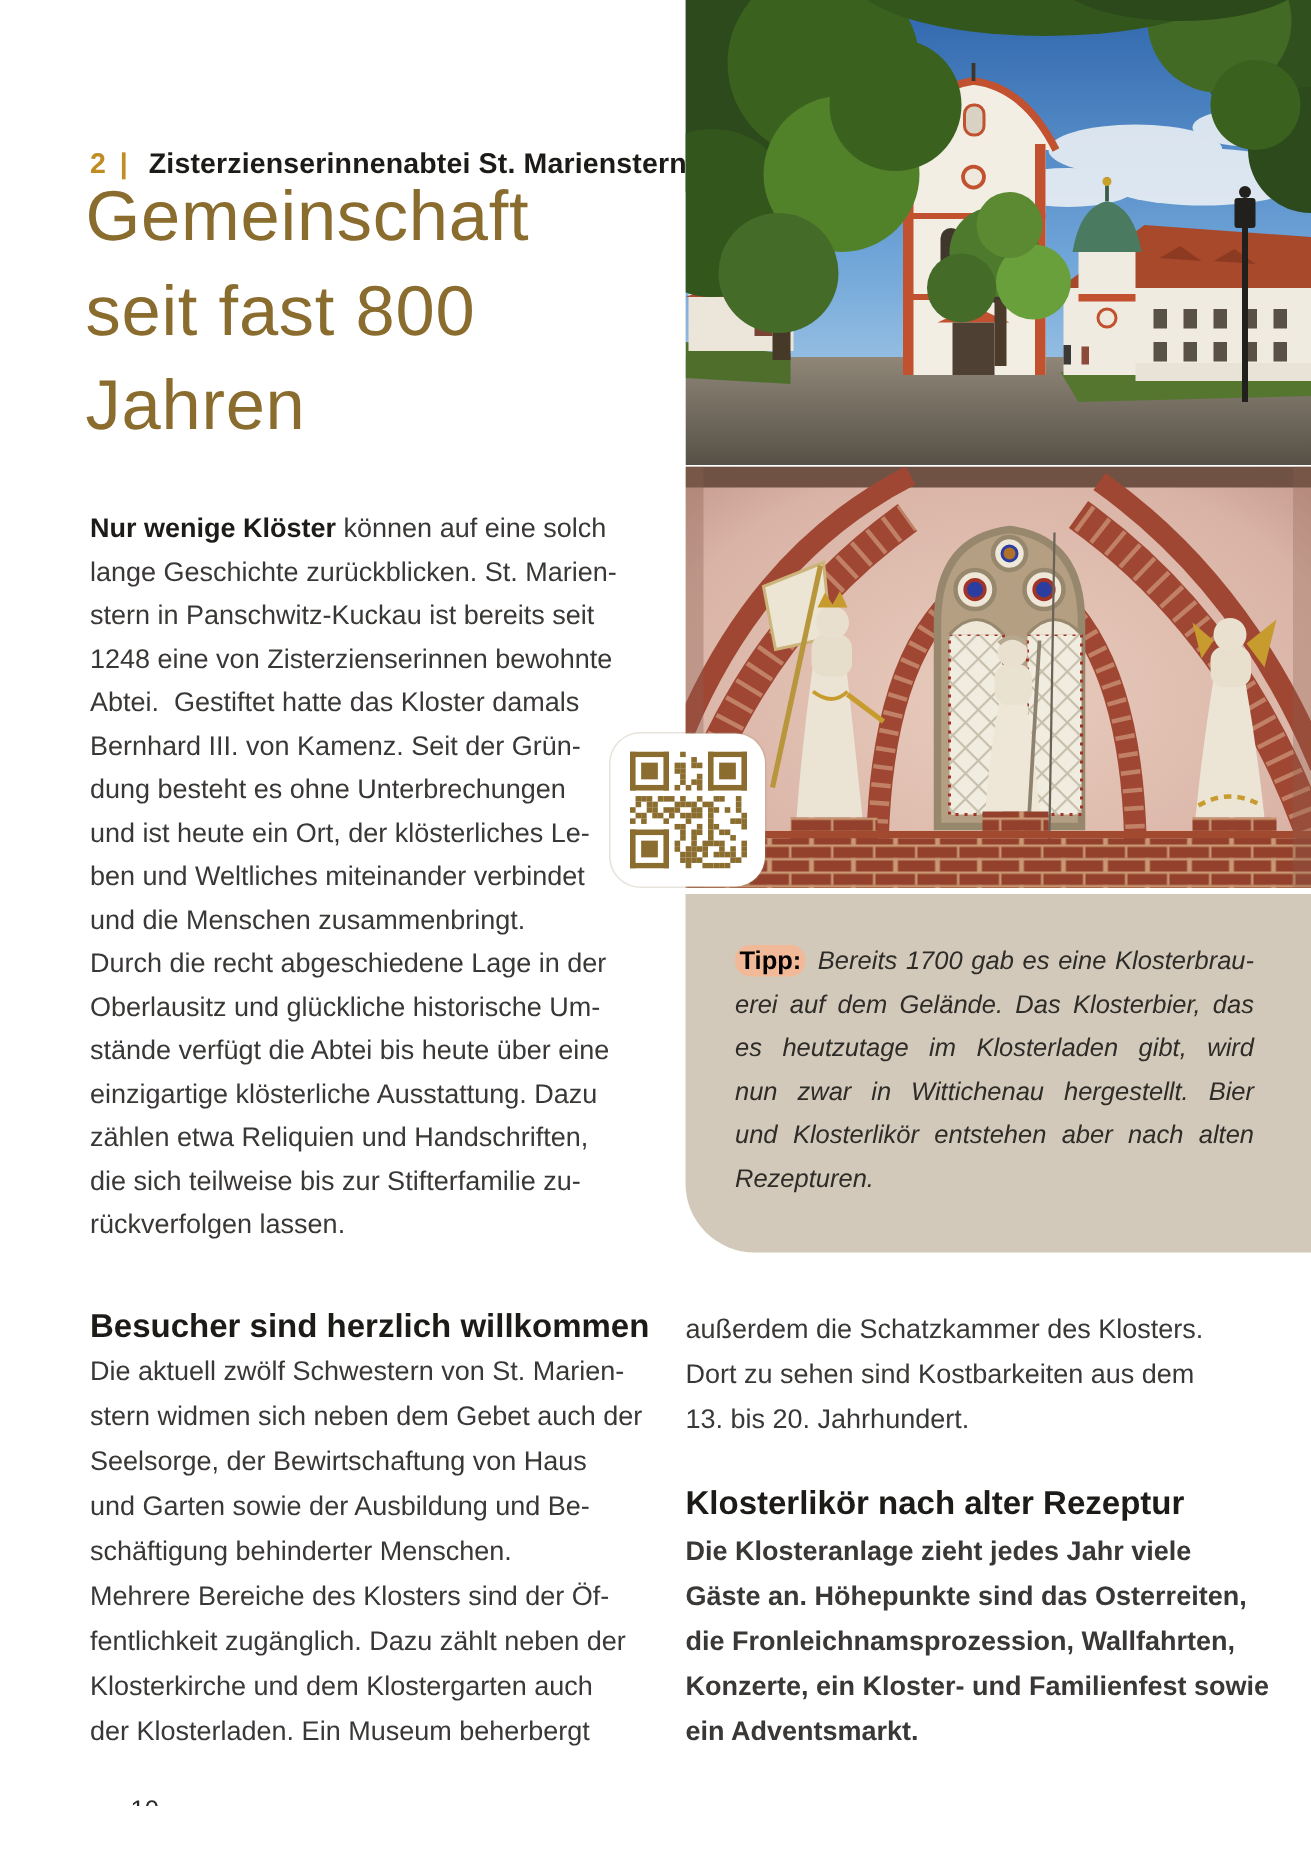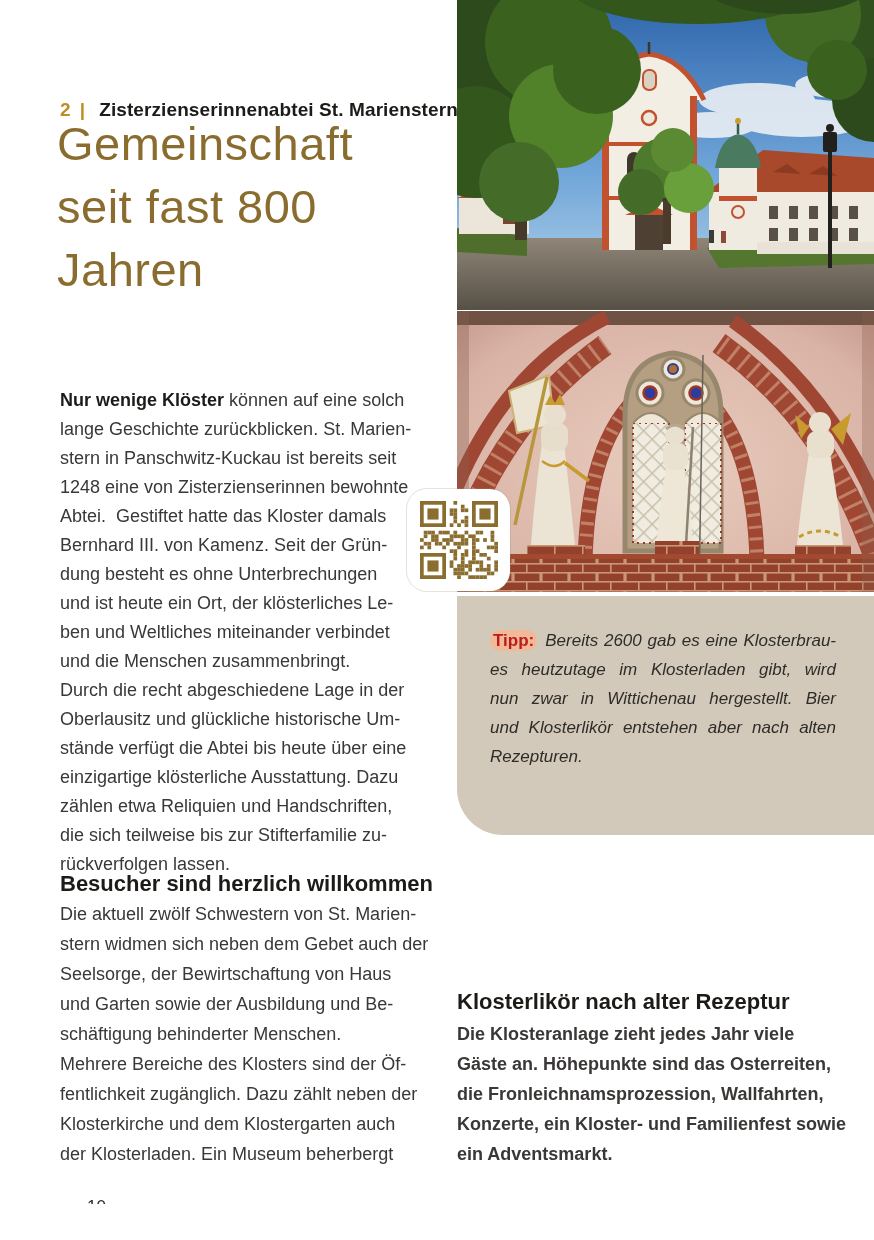--- a/index.html
+++ b/index.html
@@ -18,42 +18,42 @@
     font-family:"Liberation Sans","DejaVu Sans",sans-serif;color:var(--body-ink);
   }
   .kicker{position:absolute;left:60px;top:99px;font-size:19px;font-weight:bold;white-space:nowrap;}
   .kicker-num{color:var(--accent-gold);margin-right:12px;letter-spacing:2px;}
   .kicker-label{color:var(--heading-ink);letter-spacing:.1px;}
   .title{
     position:absolute;left:57px;top:112px;margin:0;white-space:pre-line;
     font-size:47px;line-height:63px;font-weight:normal;color:var(--title-brown);letter-spacing:.5px;
   }
   .bodytext{font-size:18px;line-height:29px;color:var(--body-ink);white-space:pre;}
-  .intro{position:absolute;left:60px;top:338px;margin-top:48px;}
+  .intro{position:absolute;left:60px;top:338px;}
   .lead{font-weight:bold;color:var(--heading-ink);}
   .col-heading{position:absolute;font-size:22px;font-weight:bold;color:var(--heading-ink);white-space:nowrap;}
   .lh30{line-height:30px;}
   #left-col-heading{left:60px;top:871px;}
   #left-col-body{position:absolute;left:60px;top:899px;}
   #right-col-body-top{position:absolute;left:457px;top:871px;}
   #right-col-heading{left:457px;top:989px;}
   #right-col-body{position:absolute;left:457px;top:1019px;font-weight:bold;}
   .photo{position:absolute;left:457px;overflow:hidden;background:#ccc;}
   #photo-abbey{top:0;width:417px;height:310px;}
   #photo-interior{top:311px;width:417px;height:281px;}
   .photo svg{display:block;}
   .tipbox{
     position:absolute;left:457px;top:596px;width:417px;height:239px;
     background:var(--tip-bg);border-bottom-left-radius:46px;box-sizing:border-box;
     padding:30px 38px 0 33px;font-style:italic;color:#2e2c28;
   }
   .tip-line{font-size:17px;line-height:29px;text-align:justify;text-align-last:justify;}
   .tip-line.last{text-align-last:auto;}
   .tip-label{
-    font-style:normal;font-weight:bold;color:#b91c1c;background:var(--tip-highlight);
+    font-style:normal;font-weight:bold;color:#000000;background:var(--tip-highlight);
     padding:1px 3px;margin-right:8px;border-radius:10px;
   }
   .qrbox{
     position:absolute;left:407px;top:489px;width:103px;height:102px;background:#fff;
     border-radius:20px;box-shadow:0 0 0 1px rgba(160,140,110,.25);
     display:flex;align-items:center;justify-content:center;
   }
   .pagenum{position:absolute;left:47px;top:1197px;font-size:17px;color:#2b2a28;margin-left:40px;}
   .corner-triangle{
     position:absolute;left:29px;top:1223px;width:64px;height:17px;
@@ -96,20 +96,23 @@
   <div class="bodytext lh30" id="left-col-body">Die aktuell zwölf Schwestern von St. Marien-
 stern widmen sich neben dem Gebet auch der
 Seelsorge, der Bewirtschaftung von Haus
 und Garten sowie der Ausbildung und Be-
 schäftigung behinderter Menschen.
 Mehrere Bereiche des Klosters sind der Öf-
 fentlichkeit zugänglich. Dazu zählt neben der
 Klosterkirche und dem Klostergarten auch
 der Klosterladen. Ein Museum beherbergt</div>
 
+  <div class="bodytext lh30" id="right-col-body-top">außerdem die Schatzkammer des Klosters.
+Dort zu sehen sind Kostbarkeiten aus dem
+13. bis 20. Jahrhundert.</div>
   <div class="col-heading" id="right-col-heading">Klosterlikör nach alter Rezeptur</div>
   <div class="bodytext lh30" id="right-col-body">Die Klosteranlage zieht jedes Jahr viele
 Gäste an. Höhepunkte sind das Osterreiten,
 die Fronleichnamsprozession, Wallfahrten,
 Konzerte, ein Kloster- und Familienfest sowie
 ein Adventsmarkt.</div>
 
   <figure class="photo" id="photo-abbey" style="margin:0">
     <svg width="417" height="310" viewBox="0 0 417 310">
       <defs>
@@ -314,21 +317,22 @@
       </g>
 
       <rect x="0" y="243" width="417" height="5" fill="#a14a30"></rect>
       <rect x="0" y="248" width="417" height="33" fill="url(#bricks)"></rect>
       <rect x="0" y="0" width="12" height="281" fill="#8a5f4f" opacity=".35"></rect>
       <rect x="405" y="0" width="12" height="281" fill="#8a5f4f" opacity=".3"></rect>
     </svg>
   </figure>
 
   <div class="tipbox">
-    <div class="tip-line"><span class="tip-label">Tipp:</span><span class="tip-text">Bereits 2600 gab es eine Klosterbrau-</span></div>
+    <div class="tip-line"><span class="tip-label">Tipp:</span><span class="tip-text">Bereits 1700 gab es eine Klosterbrau-</span></div>
+    <div class="tip-line"><span class="tip-text">erei auf dem Gelände. Das Klosterbier, das</span></div>
     <div class="tip-line"><span class="tip-text">es heutzutage im Klosterladen gibt, wird</span></div>
     <div class="tip-line"><span class="tip-text">nun zwar in Wittichenau hergestellt. Bier</span></div>
     <div class="tip-line"><span class="tip-text">und Klosterlikör entstehen aber nach alten</span></div>
     <div class="tip-line last"><span class="tip-text">Rezepturen.</span></div>
   </div>
 
   <div class="qrbox">
     <svg id="qr-svg" width="78" height="78" viewBox="0 0 78 78">
         <rect x="33.42857142857143" y="0" width="3.7142857142857144" height="3.7142857142857144" fill="#8a6d2f"></rect>
         <rect x="40.85714285714286" y="3.7142857142857144" width="3.7142857142857144" height="3.7142857142857144" fill="#8a6d2f"></rect>

